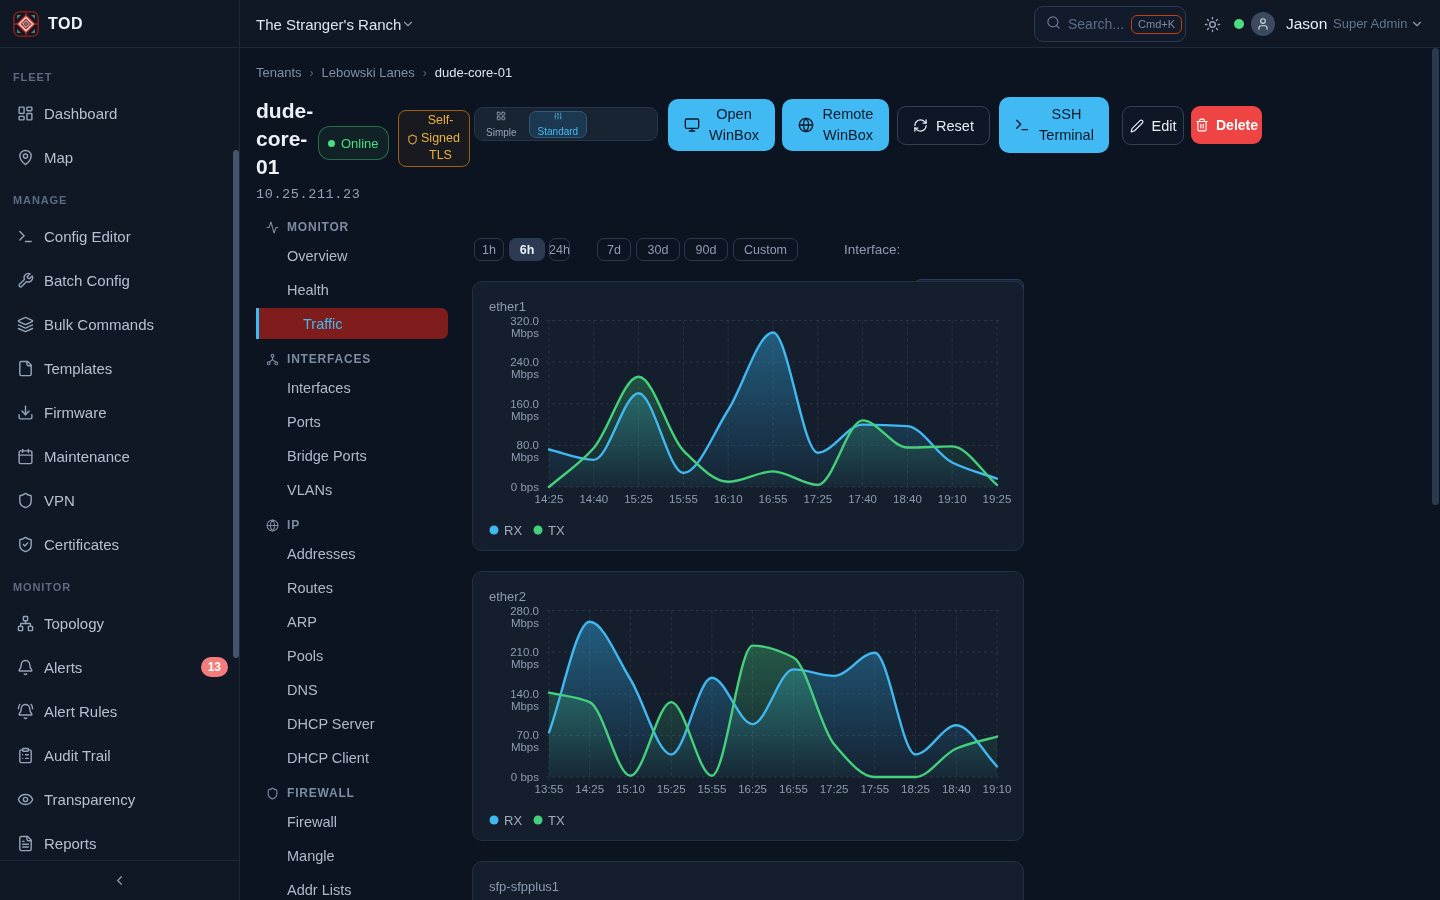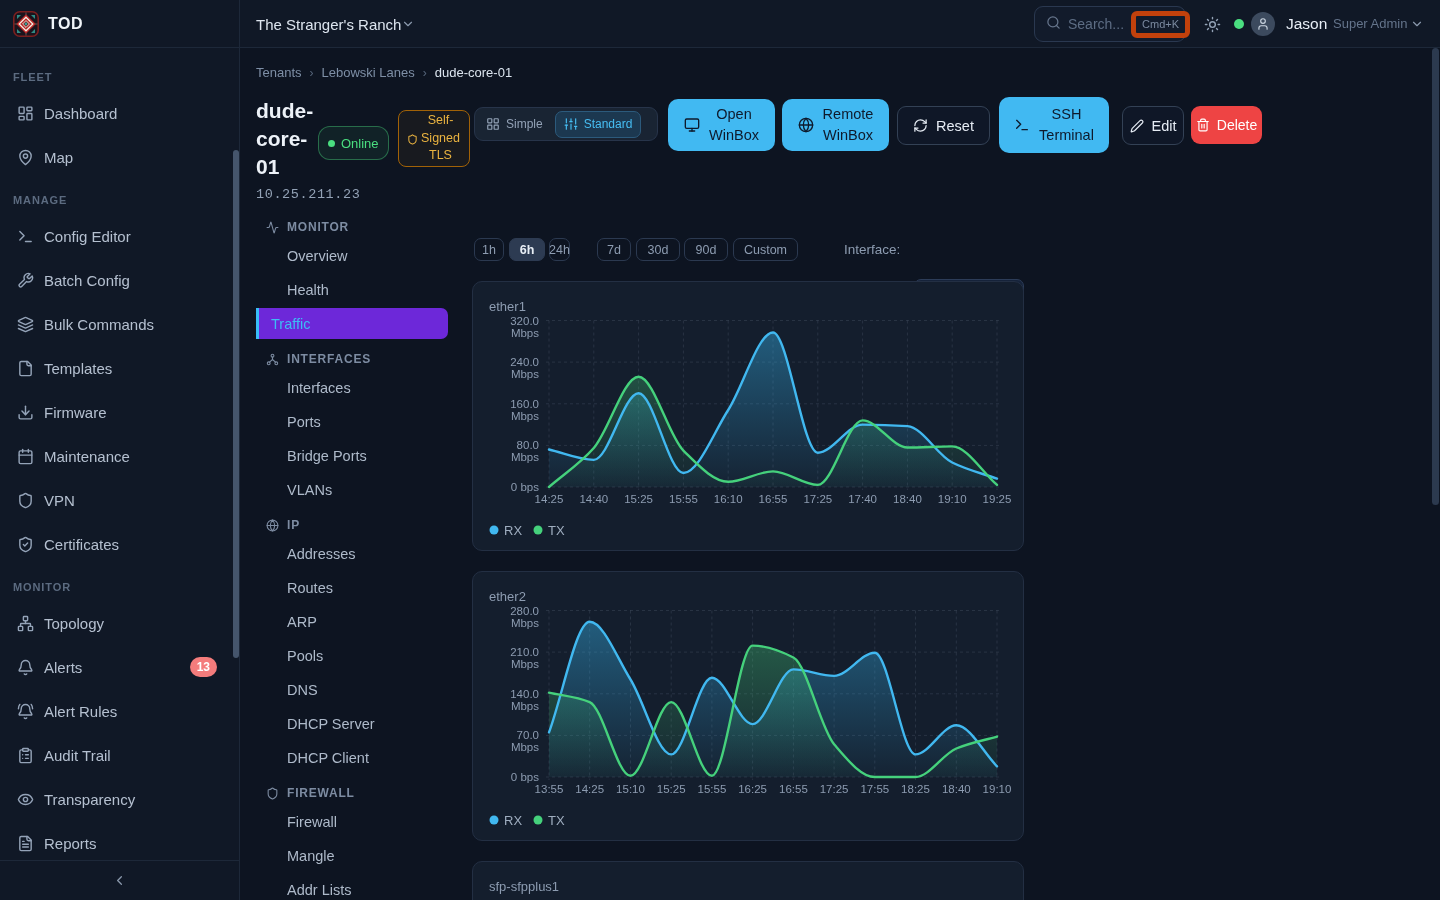--- a/index.html
+++ b/index.html
@@ -7,35 +7,35 @@
 
 #sidebar { position:absolute; left:0; top:0; width:240px; height:900px; background:#101826;
   border-right:1px solid #1d2839; }
 #logo { position:absolute; left:0; top:0; width:240px; height:48px; border-bottom:1px solid #1d2839; }
 #logo .lg { position:absolute; left:13px; top:11px; }
 #logo .lt { position:absolute; left:48px; top:15px; font-size:16px; font-weight:700; letter-spacing:0.5px; color:#f1f5f9; }
 .ssec { position:absolute; left:13px; font-size:11px; font-weight:700; letter-spacing:0.9px; color:#5c6b80; }
 .sitem { position:absolute; left:0; width:240px; height:44px; display:flex; align-items:center;
   padding-left:17px; gap:10px; font-size:15px; color:#b5c0d0; }
 .sitem svg { color:#94a3b8; flex:0 0 auto; }
-.abadge { margin-left:auto; margin-right:23px; background:#f47c7c; color:#fff; font-size:12px;
+.abadge { margin-left:auto; margin-right:12px; background:#f47c7c; color:#fff; font-size:12px;
   padding:3px 7px; border-radius:10px; font-weight:600; }
 #sscroll { position:absolute; left:233px; top:150px; width:6px; height:508px; background:#45556c; border-radius:3px; }
 #sfoot { position:absolute; left:0; bottom:0; width:239px; height:40px; border-top:1px solid #1d2839;
   display:flex; align-items:center; justify-content:center; color:#8b99ad; }
 
 #topbar { position:absolute; left:240px; top:0; width:1200px; height:48px; background:#101826;
   border-bottom:1px solid #1d2839; }
 #tenant { position:absolute; left:16px; top:0; height:48px; display:flex; align-items:center; 
   font-size:15px; font-weight:500; color:#dde5ef; }
 #tenant svg { color:#8b99ad; }
 #searchbox { position:absolute; left:794px; top:6px; width:152px; height:36px; border:1px solid #2a3850;
   border-radius:9px; background:#121b2b; display:flex; align-items:center; padding:0 8px 0 11px; gap:7px; }
 #searchbox .ph { color:#5d6d84; font-size:14px; }
-#searchbox .kbd { margin-left:auto; border:5px solid #c2410c; border-radius:6px; color:#7b8aa0;
+#searchbox .kbd { margin-left:auto; border:1px solid #c2410c; border-radius:6px; color:#7b8aa0;
   font-size:11px; padding:2.5px 6px; }
 .gdot { width:10px; height:10px; border-radius:50%; background:#4ade80; }
 #avatar { width:24px; height:24px; border-radius:50%; background:#3c4a5e; display:flex; align-items:center;
   justify-content:center; color:#cbd5e1; }
 
 #crumbs { position:absolute; left:256px; top:65px; font-size:13px; color:#7e8fa6; display:flex; gap:8px; align-items:center; }
 #crumbs .last { color:#dbe4ee; font-weight:500; }
 #crumbs .sep { color:#55647a; font-size:12px; }
 #h1 { position:absolute; left:256px; top:97px; width:72px; font-size:21px; line-height:28px;
   font-weight:700; color:#edf2f8; }
@@ -43,37 +43,37 @@
   border:1px solid rgba(74,222,128,0.4); background:rgba(74,222,128,0.07); border-radius:12px;
   padding:16px 9px; font-size:13px; color:#4ade80; }
 #onlineb .d { width:7px; height:7px; border-radius:50%; background:#4ade80; }
 #tlsb { position:absolute; left:398px; top:110px; width:72px; height:57px; border:1px solid #a16207;
   background:rgba(202,138,4,0.06); border-radius:8px; font-size:12.5px; line-height:17.5px; color:#eab340;
   display:flex; align-items:center; justify-content:center; text-align:center; padding-left:13px; }
 #tlsb svg { position:absolute; left:8px; top:23px; }
 #toggle { position:absolute; left:474px; top:107px; width:184px; height:34px; background:#192433;
   border:1px solid #27344a; border-radius:9px; display:flex; align-items:center; padding:3px; gap:4px; }
 .tgseg { height:27px; display:flex; align-items:center; gap:6px; padding:0 8px; border-radius:7px;
-  font-size:12px; color:#93a2b7; white-space:nowrap; }
+  font-size:10px; color:#93a2b7; white-space:nowrap;flex-direction:column; }
 .tgseg.sel { background:#1c3850; border:1px solid #2c5a7c; color:#46bdf2; }
 .bluebtn { position:absolute; top:99px; height:52px; background:#41b9f2; border-radius:10px; color:#0e1a2c;
   font-size:14.5px; line-height:21px; display:flex; align-items:center; gap:9px; justify-content:center; }
 .bluebtn .tx { text-align:center; }
 .darkbtn { position:absolute; background:#0f1727; border:1px solid #334155; border-radius:9px; color:#e6ecf4;
   display:flex; align-items:center; justify-content:center; gap:8px; font-size:14.5px; }
 #delbtn { position:absolute; left:1191px; top:106px; width:71px; height:38px; background:#ee4444;
-  border-radius:9px; color:#fff; display:flex; align-items:center; justify-content:center; gap:7px; font-size:14px; }
+  border-radius:9px; color:#fff; display:flex; align-items:center; justify-content:center; gap:7px; font-size:14px;font-weight:bold; }
 #ip { position:absolute; left:256px; top:187px; font-family:"Liberation Mono",monospace; font-size:13.5px; letter-spacing:0.6px; color:#93a2b6; }
 
 #subnav { position:absolute; left:256px; top:0px; width:192px; height:900px; }
 .nsec { position:absolute; left:10px; display:flex; gap:8px; align-items:center; font-size:12px;
   font-weight:600; letter-spacing:0.8px; color:#7d8ca2; }
 .nitem { position:absolute; left:0; width:192px; height:31px; display:flex; align-items:center;
   padding-left:31px; font-size:14.5px; color:#aebaca; border-radius:7px; }
-.nitem.act { background:#6d28d9; color:#3cbdf5; border-left:3px solid #38bdf8; padding-left:12px;
+.nitem.act { background:#7f1d1d; color:#3cbdf5; border-left:3px solid #38bdf8; padding-left:44px;
   border-top-left-radius:0; border-bottom-left-radius:0; }
 
 .trb { position:absolute; top:0; height:23px; border:1px solid #2b3950; border-radius:7px; font-size:12.5px;
   color:#8d9cb1; display:flex; align-items:center; justify-content:center; }
 .trb.sel { background:#2d3b52; border-color:#2d3b52; color:#e8eef5; font-weight:600; }
 #iflabel { position:absolute; left:372px; top:4px; font-size:13.5px; color:#8d9cb1; }
 #ifsel { position:absolute; left:442px; top:0px; width:110px; height:24px; background:#16233a;
   border:1px solid #2c3c58; border-radius:7px; color:#dfe7f1; font-size:12.5px; display:flex;
   align-items:center; padding:0 8px; justify-content:space-between;margin-top:41px; }
 .card { position:absolute; left:0; width:552px; height:270px; background:#141e2d;

